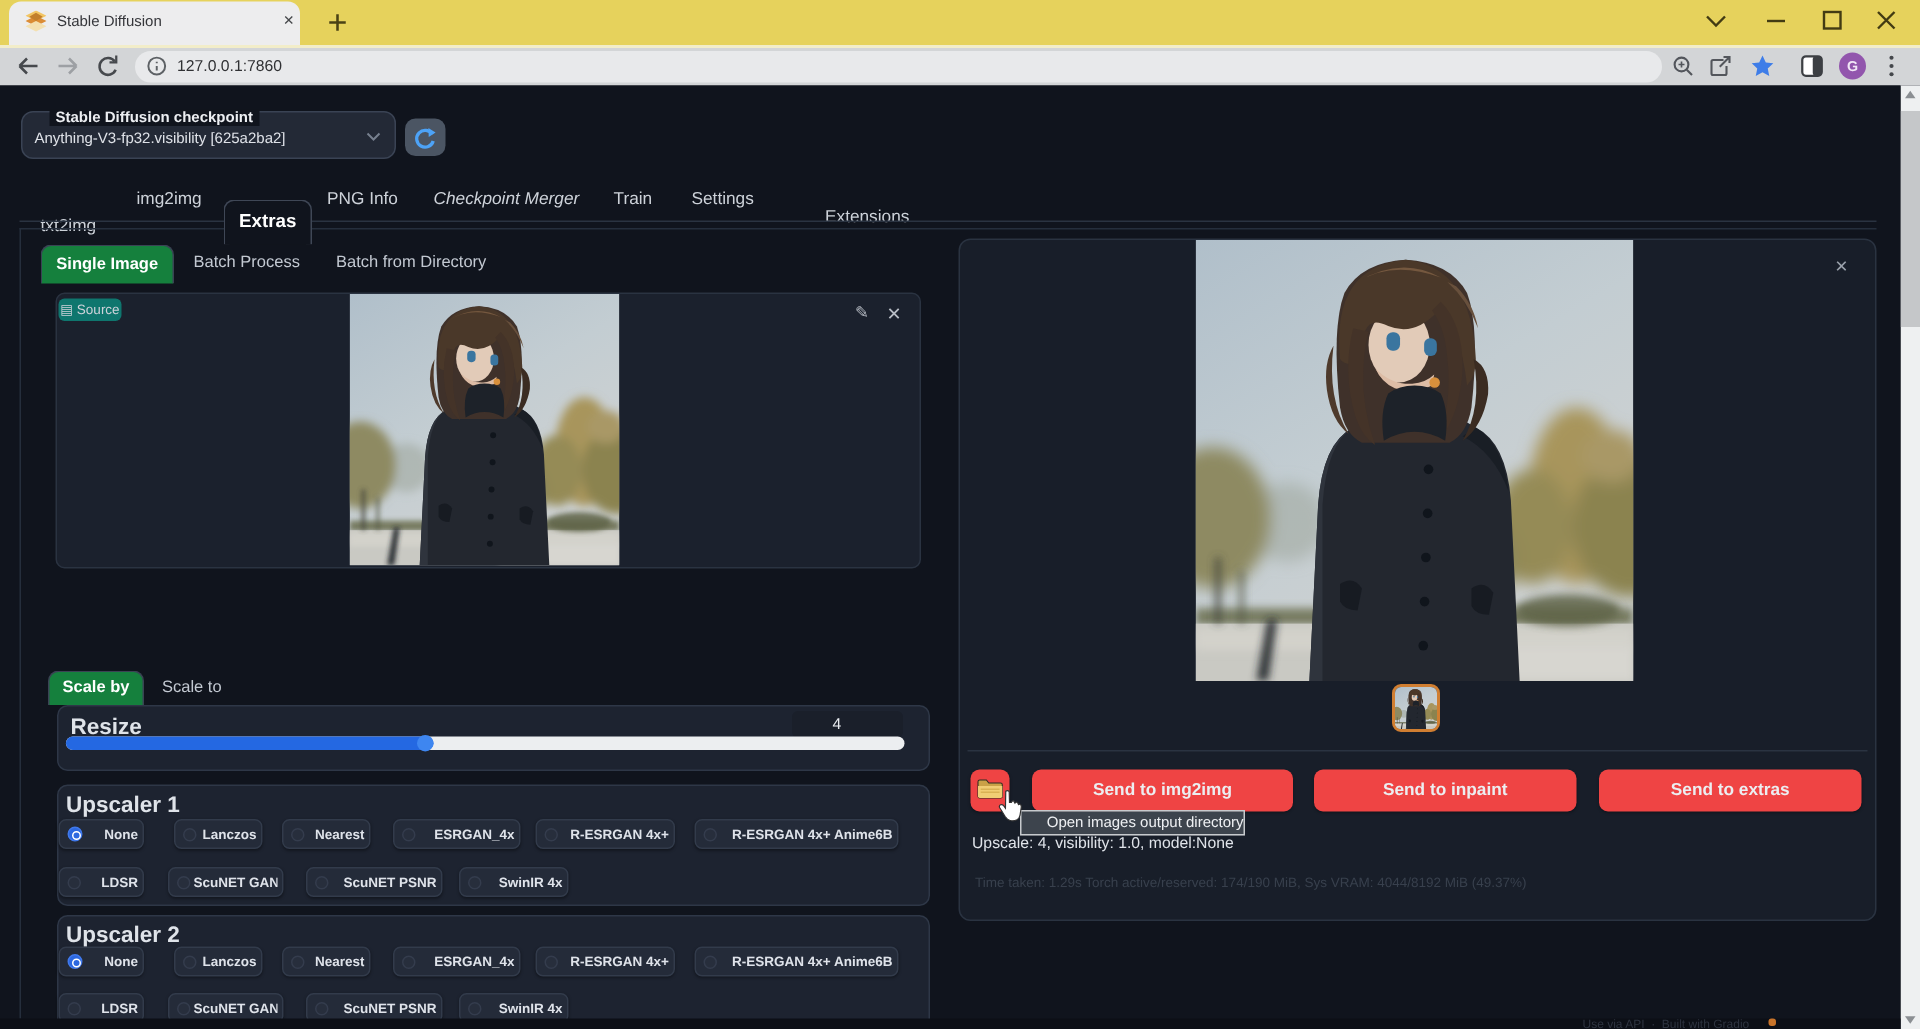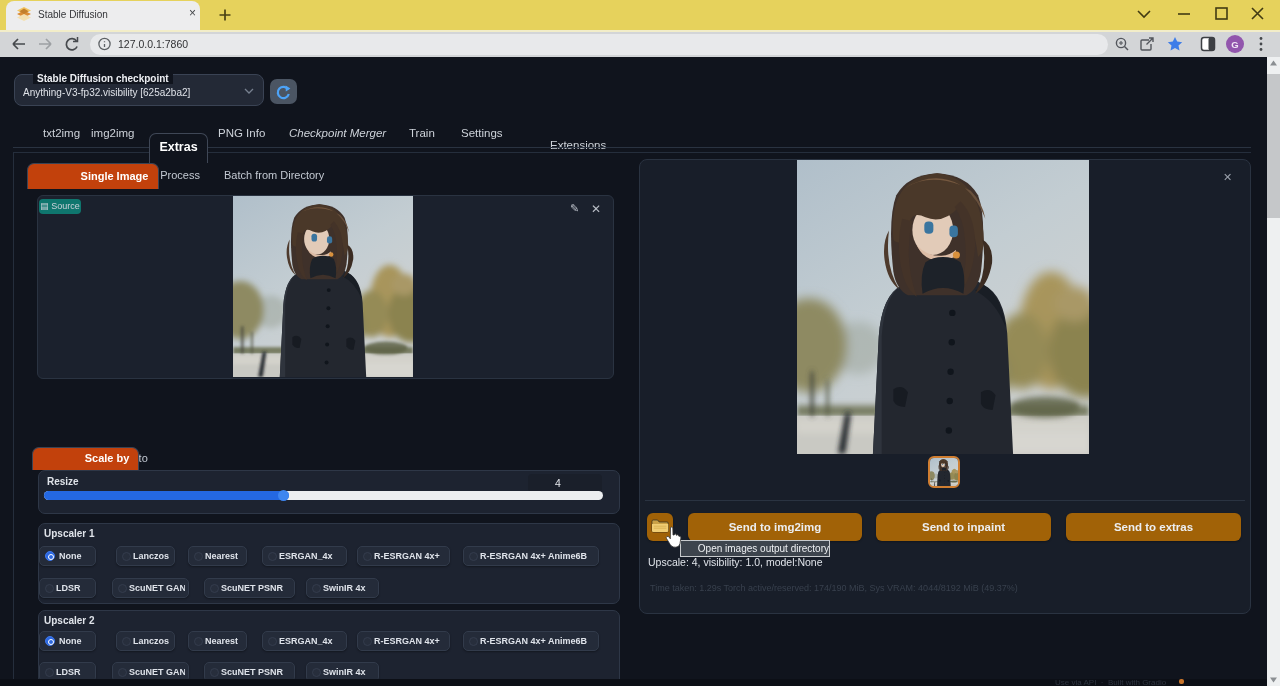--- a/index.html
+++ b/index.html
@@ -19,54 +19,54 @@
   
   #app{left:0;top:57px;width:1267px;height:629px;background:#10141d;color:#e8eaee;}
   #ckptbox{left:14px;top:17px;width:248px;height:30px;background:#232936;border:1px solid #3a4354;border-radius:8px;}
   #ckptlabel{left:33px;top:16px;font-size:10px;font-weight:bold;color:#eceef2;background:#10141d;padding:0 4px;}
   #ckpttext{left:23px;top:30px;font-size:10px;color:#dfe2e8;}
   #refreshbtn{left:270px;top:22px;width:27px;height:25px;background:#4b5563;border-radius:7px;}
   
   .mtab{position:absolute;top:70px;font-size:11.5px;color:#cdd2d9;}
   #extras-tab{left:149px;top:76px;width:57px;height:29px;border:1px solid #3f4756;border-bottom:none;border-radius:7px 7px 0 0;color:#fff;font-weight:bold;font-size:12.5px;text-align:center;line-height:27px;background:#10141d;z-index:3;}
   #mainline{left:13px;top:90px;width:1238px;height:1px;background:#2a3341;}
-  .itab-sel{position:absolute;border:1px solid #3a4354;border-bottom:none;border-radius:7px 7px 0 0;color:#fff;font-weight:bold;text-align:center;background:#c2410c;z-index:3;font-size:11px;padding-left:43px;}
+  .itab-sel{position:absolute;border:1px solid #3a4354;border-bottom:none;border-radius:7px 7px 0 0;color:#fff;font-weight:bold;text-align:center;background:#15803d;z-index:3;font-size:11px;}
   .itab{position:absolute;font-size:11px;color:#c3c9d2;}
   #srcarea{left:37px;top:138px;width:577px;height:184px;background:#1b212d;border:1px solid #2a3341;border-radius:6px;box-sizing:border-box;}
   #srcchip{left:39px;top:142px;width:42px;height:15px;background:#0f766e;border-radius:4px;font-size:9px;color:#cdd2da;line-height:15px;text-align:center;}
   #genbtn{left:25px;top:340px;width:595px;height:32px;background:linear-gradient(#f09020,#dd7a08);border-radius:7px;color:#41270b;font-weight:bold;font-size:13px;text-align:center;line-height:32px;}
   .sblk{position:absolute;background:#1d2330;border:1px solid #2e3747;border-radius:7px;box-sizing:border-box;}
-  .slabel{position:absolute;font-size:10px;color:#dfe3e9;}
-  .chip .ct{flex:1;text-align:left;overflow:hidden;}
+  .slabel{position:absolute;font-size:15px;color:#dfe3e9;}
+  .chip .ct{flex:1;text-align:right;overflow:hidden;}
   .chip{position:absolute;height:20px;background:#242b39;border:1px solid #323b4b;border-radius:5px;box-shadow:0 1px 2px rgba(0,0,0,.35);display:flex;align-items:center;font-size:9px;color:#dfe3ea;font-weight:bold;padding:0 3px 0 5px;box-sizing:border-box;white-space:nowrap;overflow:hidden;justify-content:flex-start;}
   .rad{flex:none;width:9px;height:9px;border-radius:50%;background:#272e3c;border:1px solid #343c4d;margin-right:2px;box-sizing:border-box;}
   .radsel{flex:none;width:10px;height:10px;border-radius:50%;background:#2c68e0;border:1px solid #4079ec;margin-right:4px;box-sizing:border-box;position:relative;}
   .radsel:after{content:"";position:absolute;left:2px;top:2px;width:4px;height:4px;border:1px solid #fff;border-radius:50%;background:#2c68e0;}
   
   #rightcol{left:639px;top:102px;width:612px;height:455px;background:#181e29;border:1px solid #2a3341;border-radius:8px;box-sizing:border-box;}
-  .sendbtn{position:absolute;top:456px;height:28px;background:#a16207;border-radius:6px;color:#eceef1;font-weight:bold;font-size:11.5px;text-align:center;line-height:28px;box-shadow:0 1px 2px rgba(0,0,0,.3);}
+  .sendbtn{position:absolute;top:456px;height:28px;background:#ef4444;border-radius:6px;color:#eceef1;font-weight:bold;font-size:11.5px;text-align:center;line-height:28px;box-shadow:0 1px 2px rgba(0,0,0,.3);}
 </style>
 </head>
 <body>
   <div class="abs" id="tabstrip"></div>
   <div class="abs" id="tab"></div>
   <div class="abs" id="tabtitle">Stable Diffusion</div>
   <div class="abs" id="tabclose">×</div>
   <div class="abs" id="creamline"></div>
   <div class="abs" id="toolbar"></div>
   <div class="abs" id="urlpill"></div>
   <div class="abs" id="urltext">127.0.0.1:7860</div>
   <div class="abs" id="scrollbar"></div>
   <div class="abs" id="sthumb"></div>
   <div class="abs" id="app">
     <div class="abs" id="ckptbox"></div>
     <div class="abs" id="ckptlabel">Stable Diffusion checkpoint</div>
     <div class="abs" id="ckpttext">Anything-V3-fp32.visibility [625a2ba2]</div>
     <div class="abs" id="refreshbtn"></div>
-    <div class="abs mtab" style="left:43px;">txt2img</div>
+    <div class="abs mtab" style="left:27px;margin-top:18px;">txt2img</div>
     <div class="abs mtab" style="left:91px;">img2img</div>
     <div class="abs" id="extras-tab">Extras</div>
     <div class="abs mtab" style="left:218px;">PNG Info</div>
     <div class="abs mtab" style="left:289px;font-style:italic;">Checkpoint Merger</div>
     <div class="abs mtab" style="left:409px;">Train</div>
     <div class="abs mtab" style="left:461px;">Settings</div>
     <div class="abs mtab" style="left:550px;margin-top:12px;">Extensions</div>
     <div class="abs" id="mainline"></div>
     <div class="abs" style="left:13px;top:95px;width:1238px;height:1px;background:#252e3c;"></div>
     <div class="abs" style="left:13px;top:95px;width:1px;height:527px;background:#252e3c;"></div>

